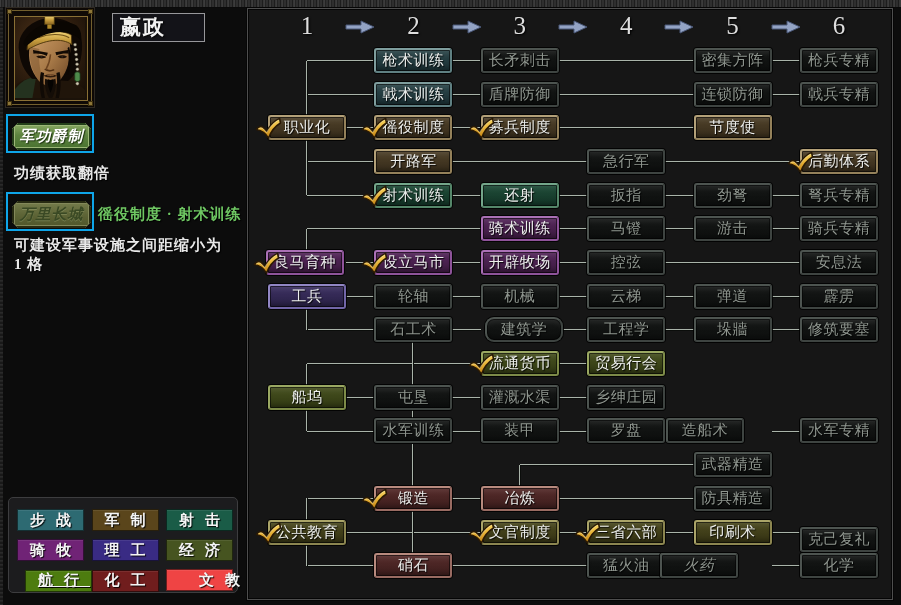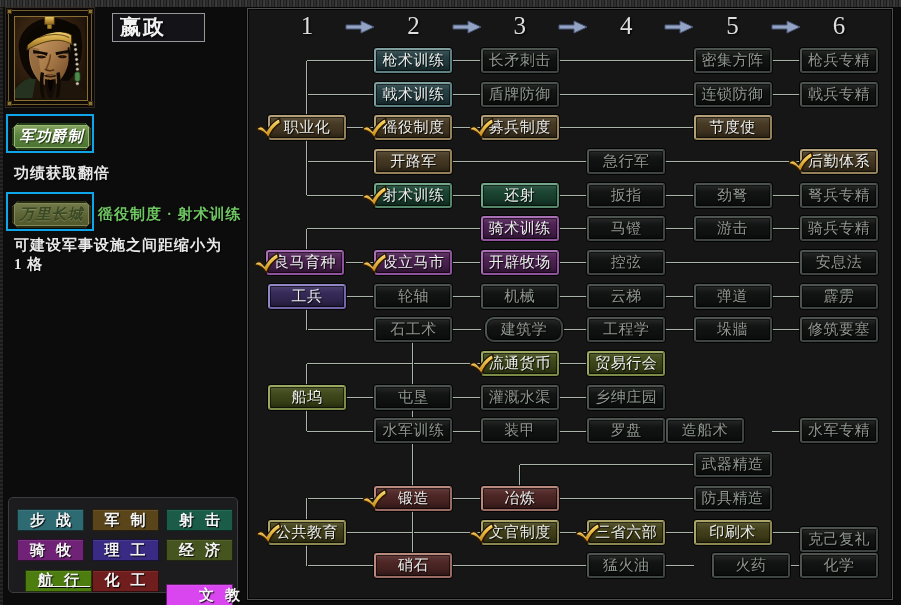--- a/index.html
+++ b/index.html
@@ -162,21 +162,21 @@
       </div>
       <div class="legend-btn" style="left: 157px; top: 41.3px; background: rgb(70, 84, 32);">
         <span style="letter-spacing: 11px; margin-right: -11px;">经济</span>
       </div>
       <div class="legend-btn" style="left: 16px; top: 71.6px; background: #4d7c0f; text-decoration: underline;">
         <span style="letter-spacing: 11px; margin-right: -11px;">航行</span>
       </div>
       <div class="legend-btn" style="left: 82.5px; top: 71.6px; background: rgb(112, 29, 29);">
         <span style="letter-spacing: 11px; margin-right: -11px;">化工</span>
       </div>
-      <div class="legend-btn" style="left: 157px; top: 86px; background: #d946ef; padding-left: 40px;">
+      <div class="legend-btn" style="left: 157px; top: 71px; background: #ef4444; padding-left: 40px;">
         <span style="letter-spacing: 11px; margin-right: -11px;">文教</span>
       </div>
     </div>
 
   <div id="main-panel"></div>
   <div id="header">
       <div class="colnum" style="left: 287px;">1</div>
       <svg class="arrow" width="32" height="14" viewBox="0 0 32 14" style="left:344.2px">
         <path d="M2 5 L17 5 L17 1 L30 7 L17 13 L17 9 L2 9 Z" fill="#93a3c4" stroke="#4a5878" stroke-width="1"></path>
       </svg>
@@ -579,20 +579,20 @@
       </div>
       <div class="tech locked" style="left: 800px; top: 527px; border-color: rgb(77, 84, 80) rgb(62, 68, 65) rgb(62, 68, 65) rgb(77, 84, 80); background: linear-gradient(rgb(20, 22, 21), rgb(14, 16, 15));">
         <span>克己复礼</span>
       </div>
       <div class="tech" style="left: 374.4px; top: 553.2px; border-color: rgb(184, 138, 126) rgb(153, 107, 98) rgb(153, 107, 98) rgb(184, 138, 126); background: linear-gradient(rgb(84, 42, 41), rgb(63, 31, 30));">
         <span>硝石</span>
       </div>
       <div class="tech locked" style="left: 587.2px; top: 553.2px; border-color: rgb(77, 84, 80) rgb(62, 68, 65) rgb(62, 68, 65) rgb(77, 84, 80); background: linear-gradient(rgb(20, 22, 21), rgb(14, 16, 15));">
         <span>猛火油</span>
       </div>
-      <div class="tech locked" style="left: 712px; top: 553.2px; border-color: rgb(77, 84, 80) rgb(62, 68, 65) rgb(62, 68, 65) rgb(77, 84, 80); background: linear-gradient(rgb(20, 22, 21), rgb(14, 16, 15));">
+      <div class="tech locked" style="left: 660px; top: 553.2px; border-color: rgb(77, 84, 80) rgb(62, 68, 65) rgb(62, 68, 65) rgb(77, 84, 80); background: linear-gradient(rgb(20, 22, 21), rgb(14, 16, 15)); font-style: italic;">
         <span>火药</span>
       </div>
       <div class="tech locked" style="left: 800px; top: 553.2px; border-color: rgb(77, 84, 80) rgb(62, 68, 65) rgb(62, 68, 65) rgb(77, 84, 80); background: linear-gradient(rgb(20, 22, 21), rgb(14, 16, 15));">
         <span>化学</span>
       </div>
     </div>
 </div>
 
 </body></html>

